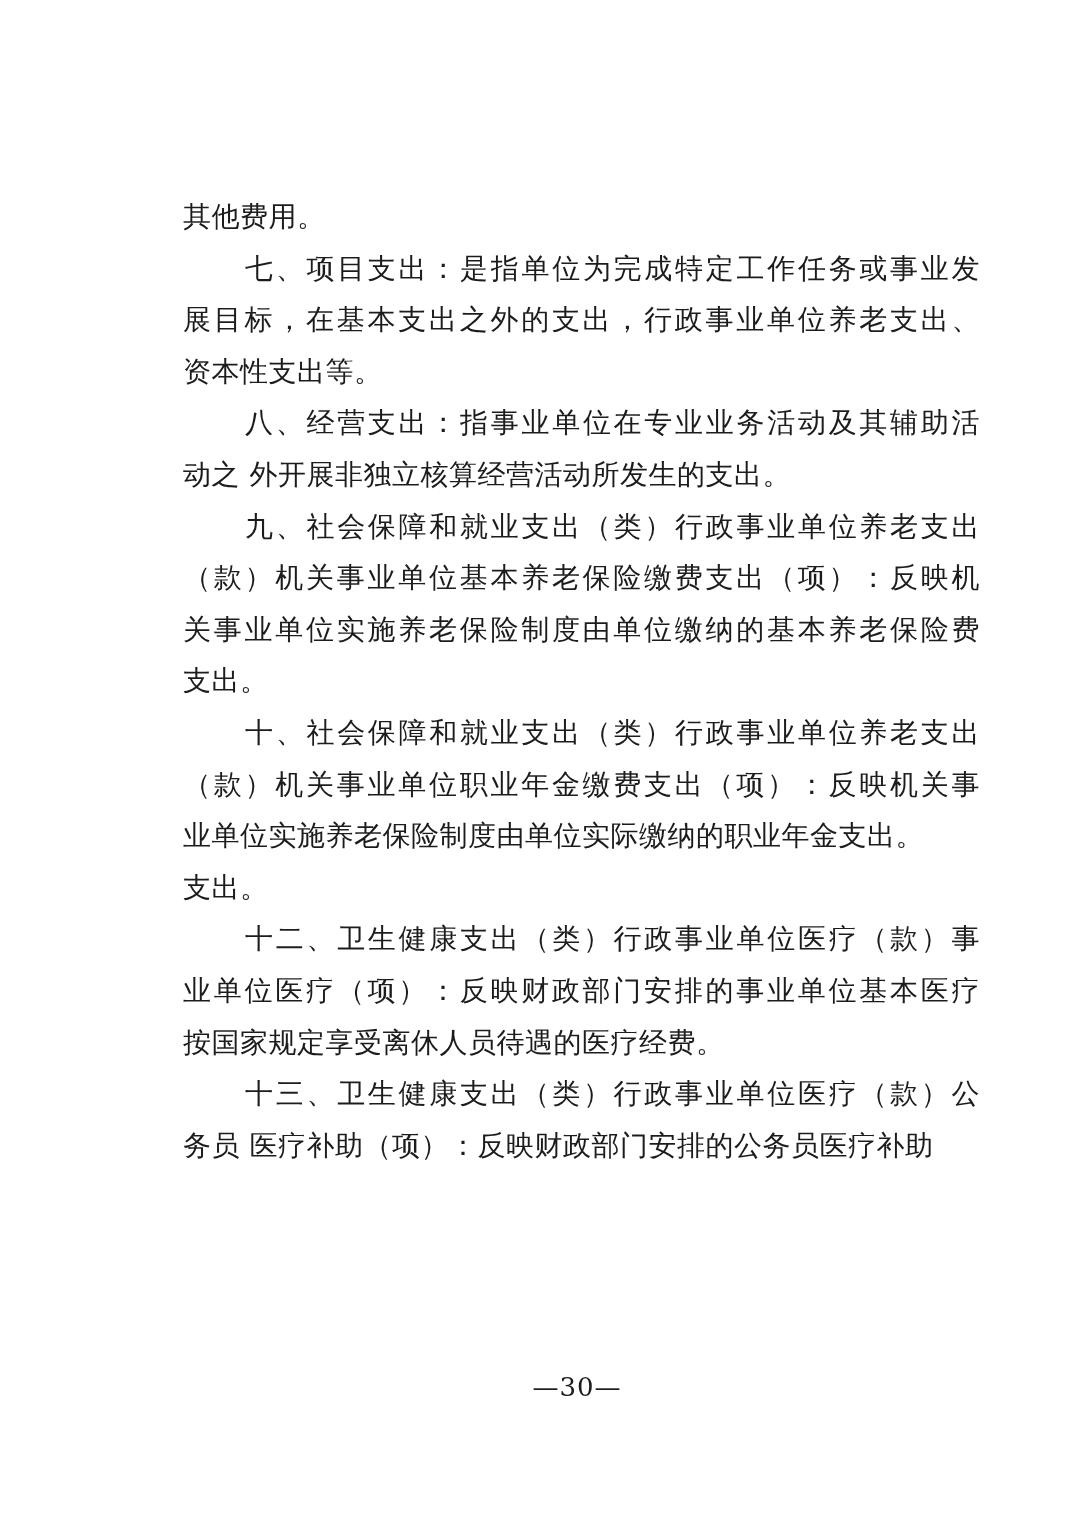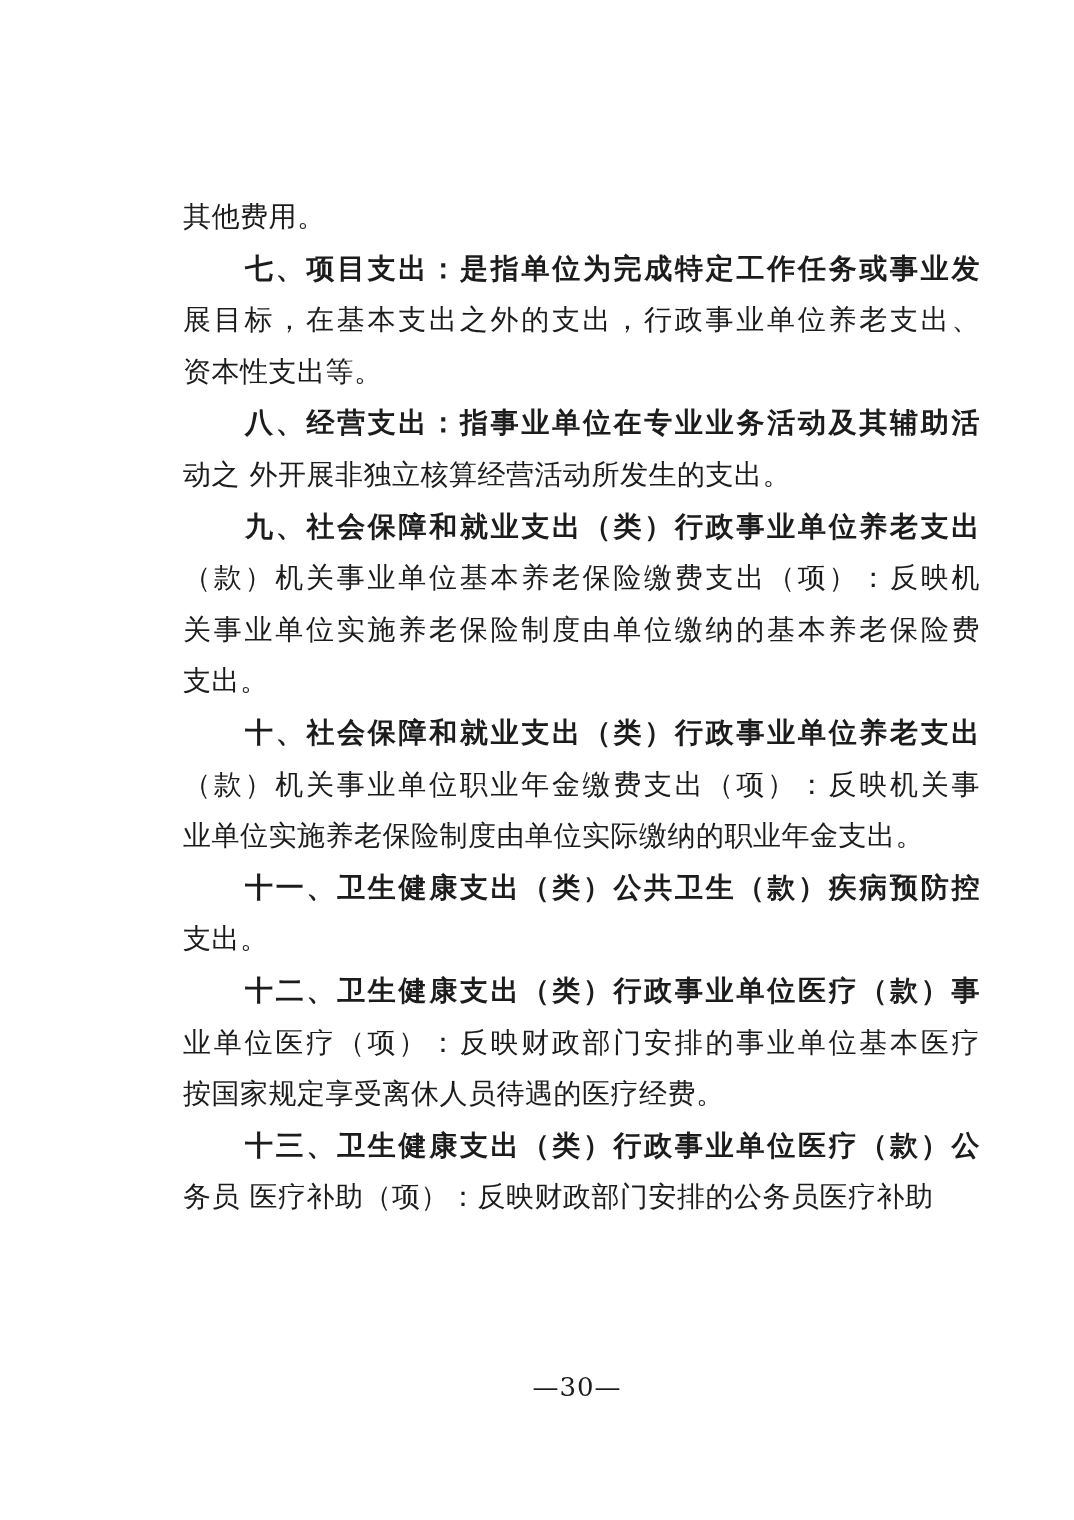--- a/index.html
+++ b/index.html
@@ -33,21 +33,20 @@
     text-justify: inter-character;
     white-space: nowrap;
     letter-spacing: 0.5px;
   }
   .line.para-last {
     text-align-last: left;
     -moz-text-align-last: left;
   }
   .line.indent {
     padding-left: 62px;
-    font-weight: bold;
   }
   .footer {
     position: absolute;
     left: 0;
     top: 1372px;
     width: 100%;
     text-align: center;
     font-size: 26px;
     letter-spacing: 1px;
     color: #1c1c1c;
@@ -64,21 +63,20 @@
       <div class="line para-last">资本性支出等。</div>
       <div class="line indent">八、经营支出：指事业单位在专业业务活动及其辅助活</div>
       <div class="line para-last">动之 外开展非独立核算经营活动所发生的支出。</div>
       <div class="line indent">九、社会保障和就业支出（类）行政事业单位养老支出</div>
       <div class="line">（款）机关事业单位基本养老保险缴费支出（项）：反映机</div>
       <div class="line">关事业单位实施养老保险制度由单位缴纳的基本养老保险费</div>
       <div class="line para-last">支出。</div>
       <div class="line indent">十、社会保障和就业支出（类）行政事业单位养老支出</div>
       <div class="line">（款）机关事业单位职业年金缴费支出（项）：反映机关事</div>
       <div class="line para-last">业单位实施养老保险制度由单位实际缴纳的职业年金支出。</div>
-      <div class="line indent">十一、卫生健康支出（类）公共卫生（款）疾病预防控</div>
       <div class="line para-last">支出。</div>
       <div class="line indent">十二、卫生健康支出（类）行政事业单位医疗（款）事</div>
       <div class="line">业单位医疗（项）：反映财政部门安排的事业单位基本医疗</div>
       <div class="line para-last">按国家规定享受离休人员待遇的医疗经费。</div>
       <div class="line indent">十三、卫生健康支出（类）行政事业单位医疗（款）公</div>
       <div class="line para-last">务员 医疗补助（项）：反映财政部门安排的公务员医疗补助</div>
     </div>
   <div class="footer">—30—</div>
 </div>
 

